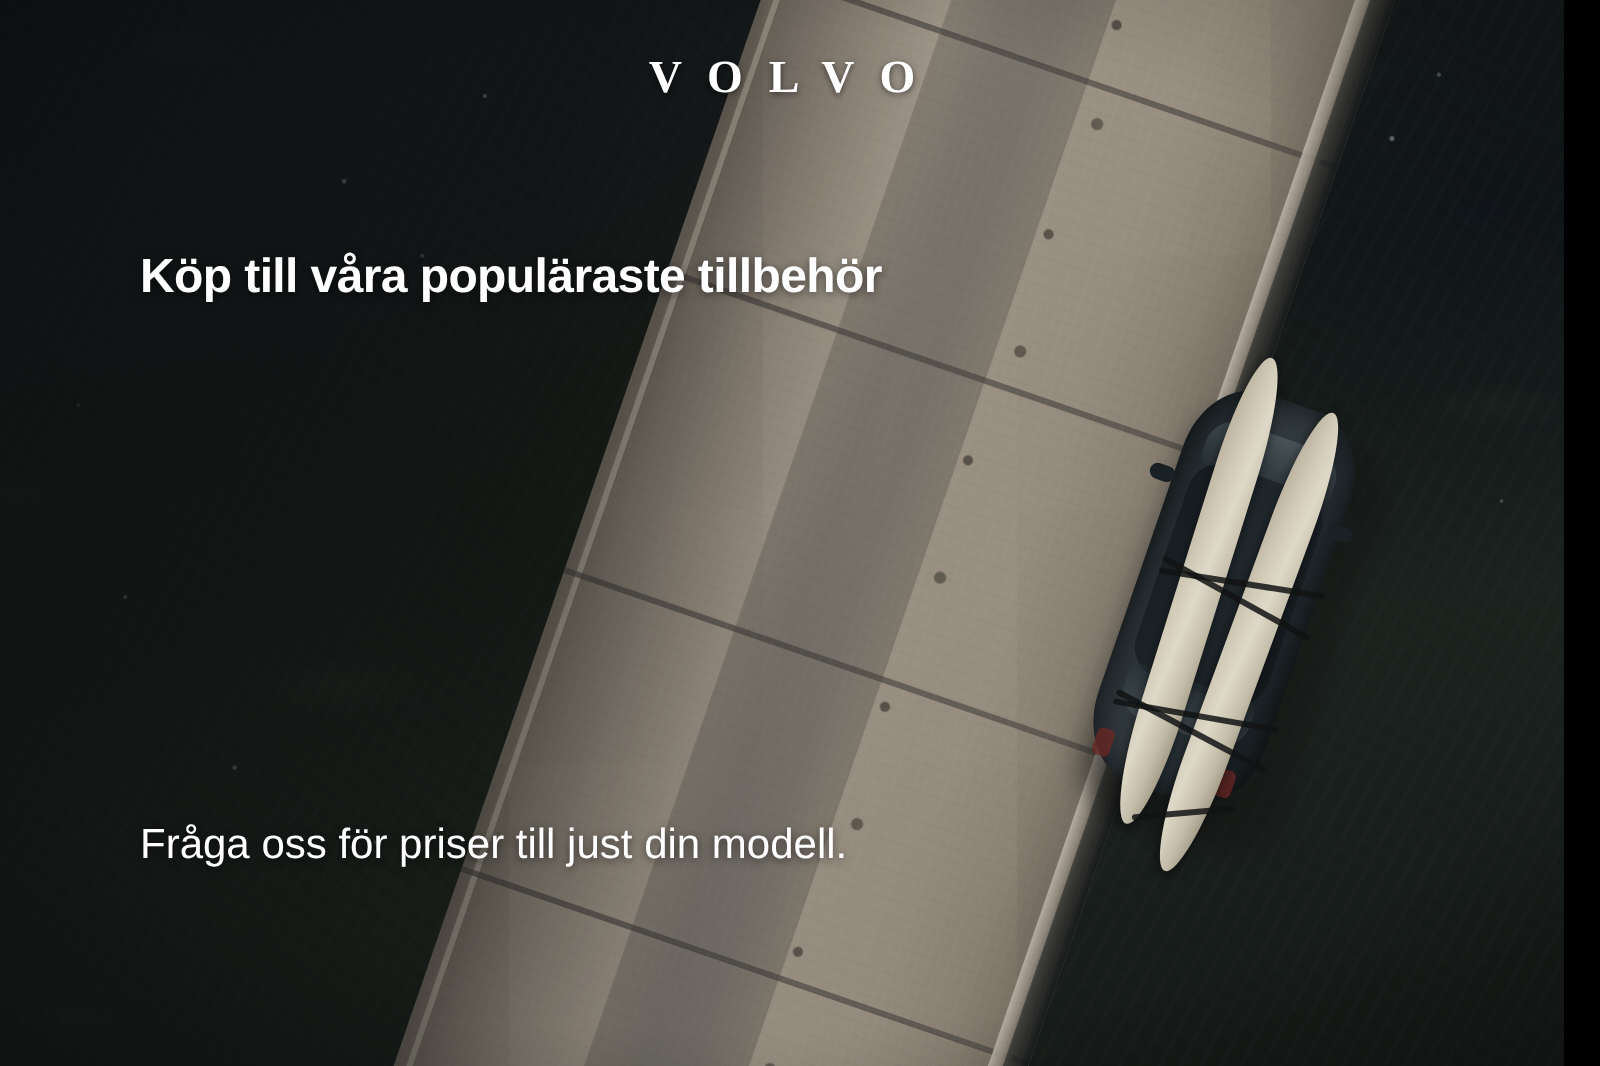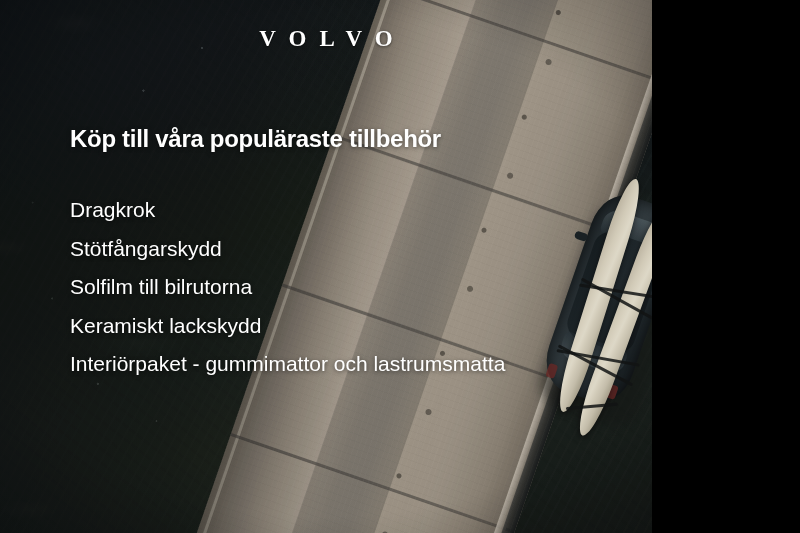--- a/index.html
+++ b/index.html
@@ -7,21 +7,21 @@
     margin: 0;
     padding: 0;
     background: #000;
   }
   body {
     font-family: "Liberation Sans", sans-serif;
   }
 
   .banner {
     position: relative;
-    width: 652px;
+    width: 782px;
     height: 533px;
     overflow: hidden;
     background: #11161a;
     user-select: none;
   }
 
   
   .photo {
     position: absolute;
     inset: 0;
@@ -398,23 +398,17 @@
     <div class="grade"></div>
     <div class="noise"></div>
   </div>
 
   <div class="content">
 
     <div class="wordmark">VOLVO</div>
 
     <div class="headline">Köp till våra populäraste tillbehör</div>
 
-    <ul class="list">
-      <li>Dragkrok</li>
-      <li>Stötfångarskydd</li>
-      <li>Solfilm till bilrutorna</li>
-      <li>Keramiskt lackskydd</li>
-      <li>Interiörpaket - gummimattor och lastrumsmatta</li>
-    </ul>
-
+
+    <div class="closing">Fråga oss för priser till just din modell.</div>
   </div>
 
 </div>
 
 </body></html>

